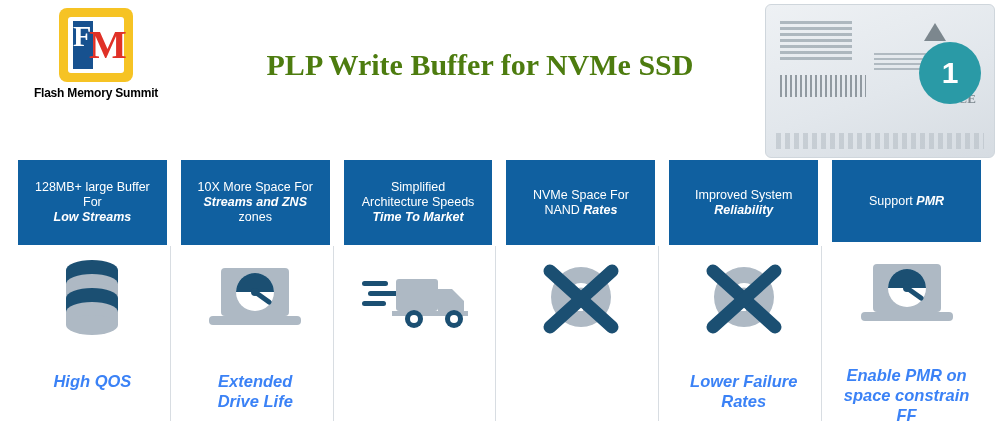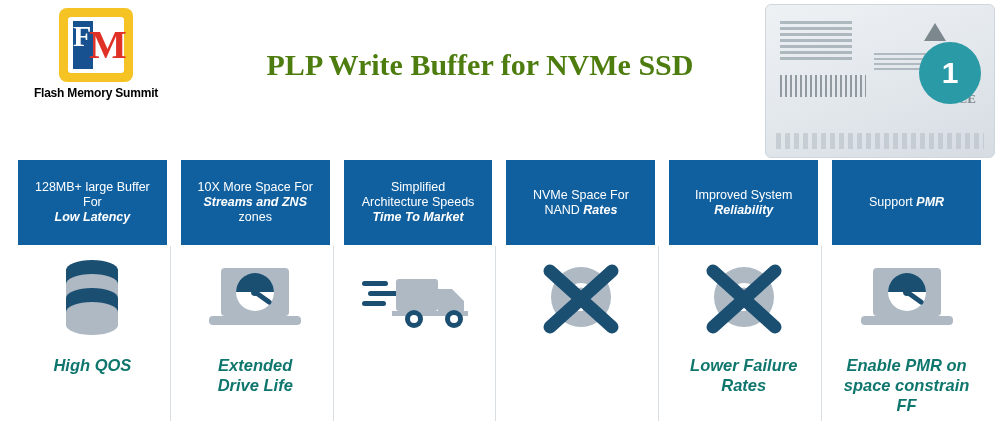--- a/index.html
+++ b/index.html
@@ -237,27 +237,28 @@
   .headbox .em { font-style: italic; font-weight: bold; }
 
   .iconwrap {
     height: 110px;
     display: flex;
     align-items: center;
     justify-content: center;
     width: 100%;
   }
   .caption {
-    color: #0f766e;
+    color: #3b82f6;
     font-size: 16.5px;
     font-weight: bold;
     font-style: italic;
     text-align: center;
     line-height: 20px;
     padding: 0 4px;
+    margin-top: 16px;
   }
 
   .icon-svg { display: block; }
 </style>
 </head>
 <body>
 
 <div class="logo-block">
   <div class="logo-mark">
     <div class="ring"></div>
@@ -295,21 +296,21 @@
 
 <div class="badge">1</div>
 
 <div class="columns">
 
   <div class="col">
     <div class="headbox">
       <div>
         <span>128MB+ large Buffer</span><br>
         <span>For</span><br>
-        <span class="em">Low Latency</span>
+        <span class="em">Low Streams</span>
       </div>
     </div>
     <div class="iconwrap">
       <svg class="icon-svg" width="66" height="84" viewBox="0 0 66 84">
         <ellipse cx="33" cy="12" rx="26" ry="10" fill="#1b4f72"></ellipse>
         <rect x="7" y="12" width="52" height="14" fill="#1b4f72"></rect>
         <ellipse cx="33" cy="26" rx="26" ry="10" fill="#aeb9c4"></ellipse>
         <rect x="7" y="26" width="52" height="14" fill="#aeb9c4"></rect>
         <ellipse cx="33" cy="40" rx="26" ry="10" fill="#1b4f72"></ellipse>
         <rect x="7" y="40" width="52" height="14" fill="#1b4f72"></rect>

